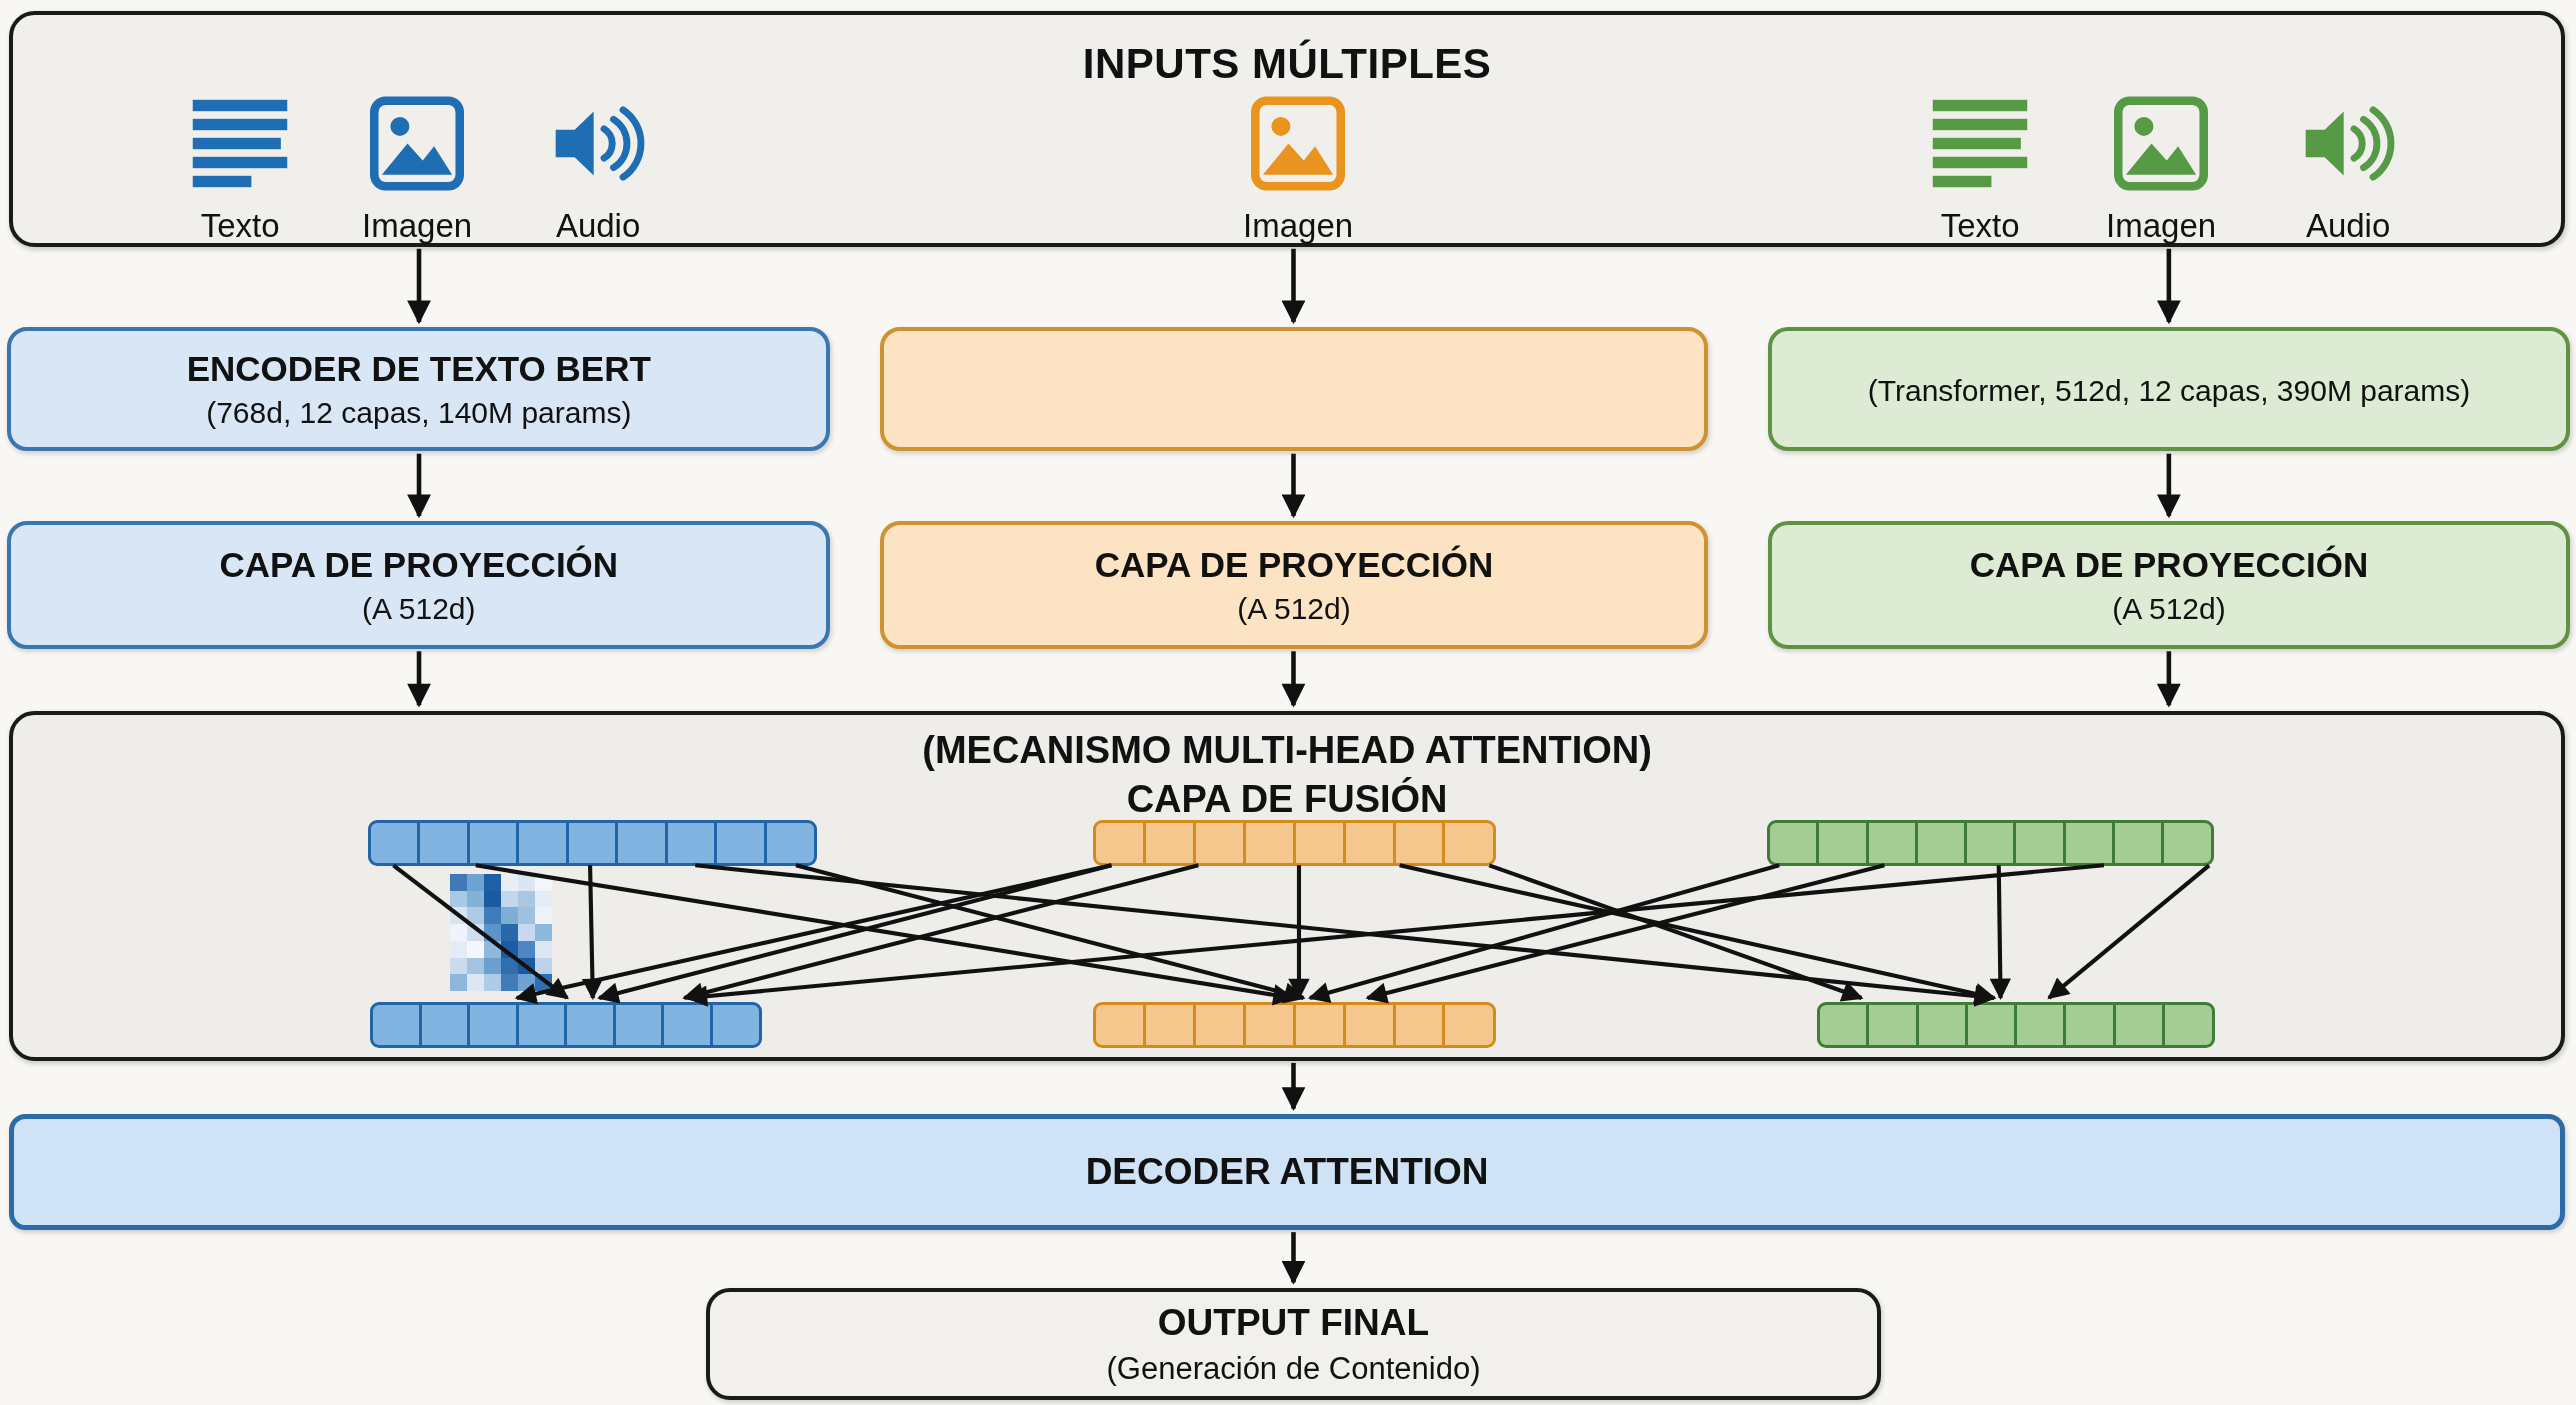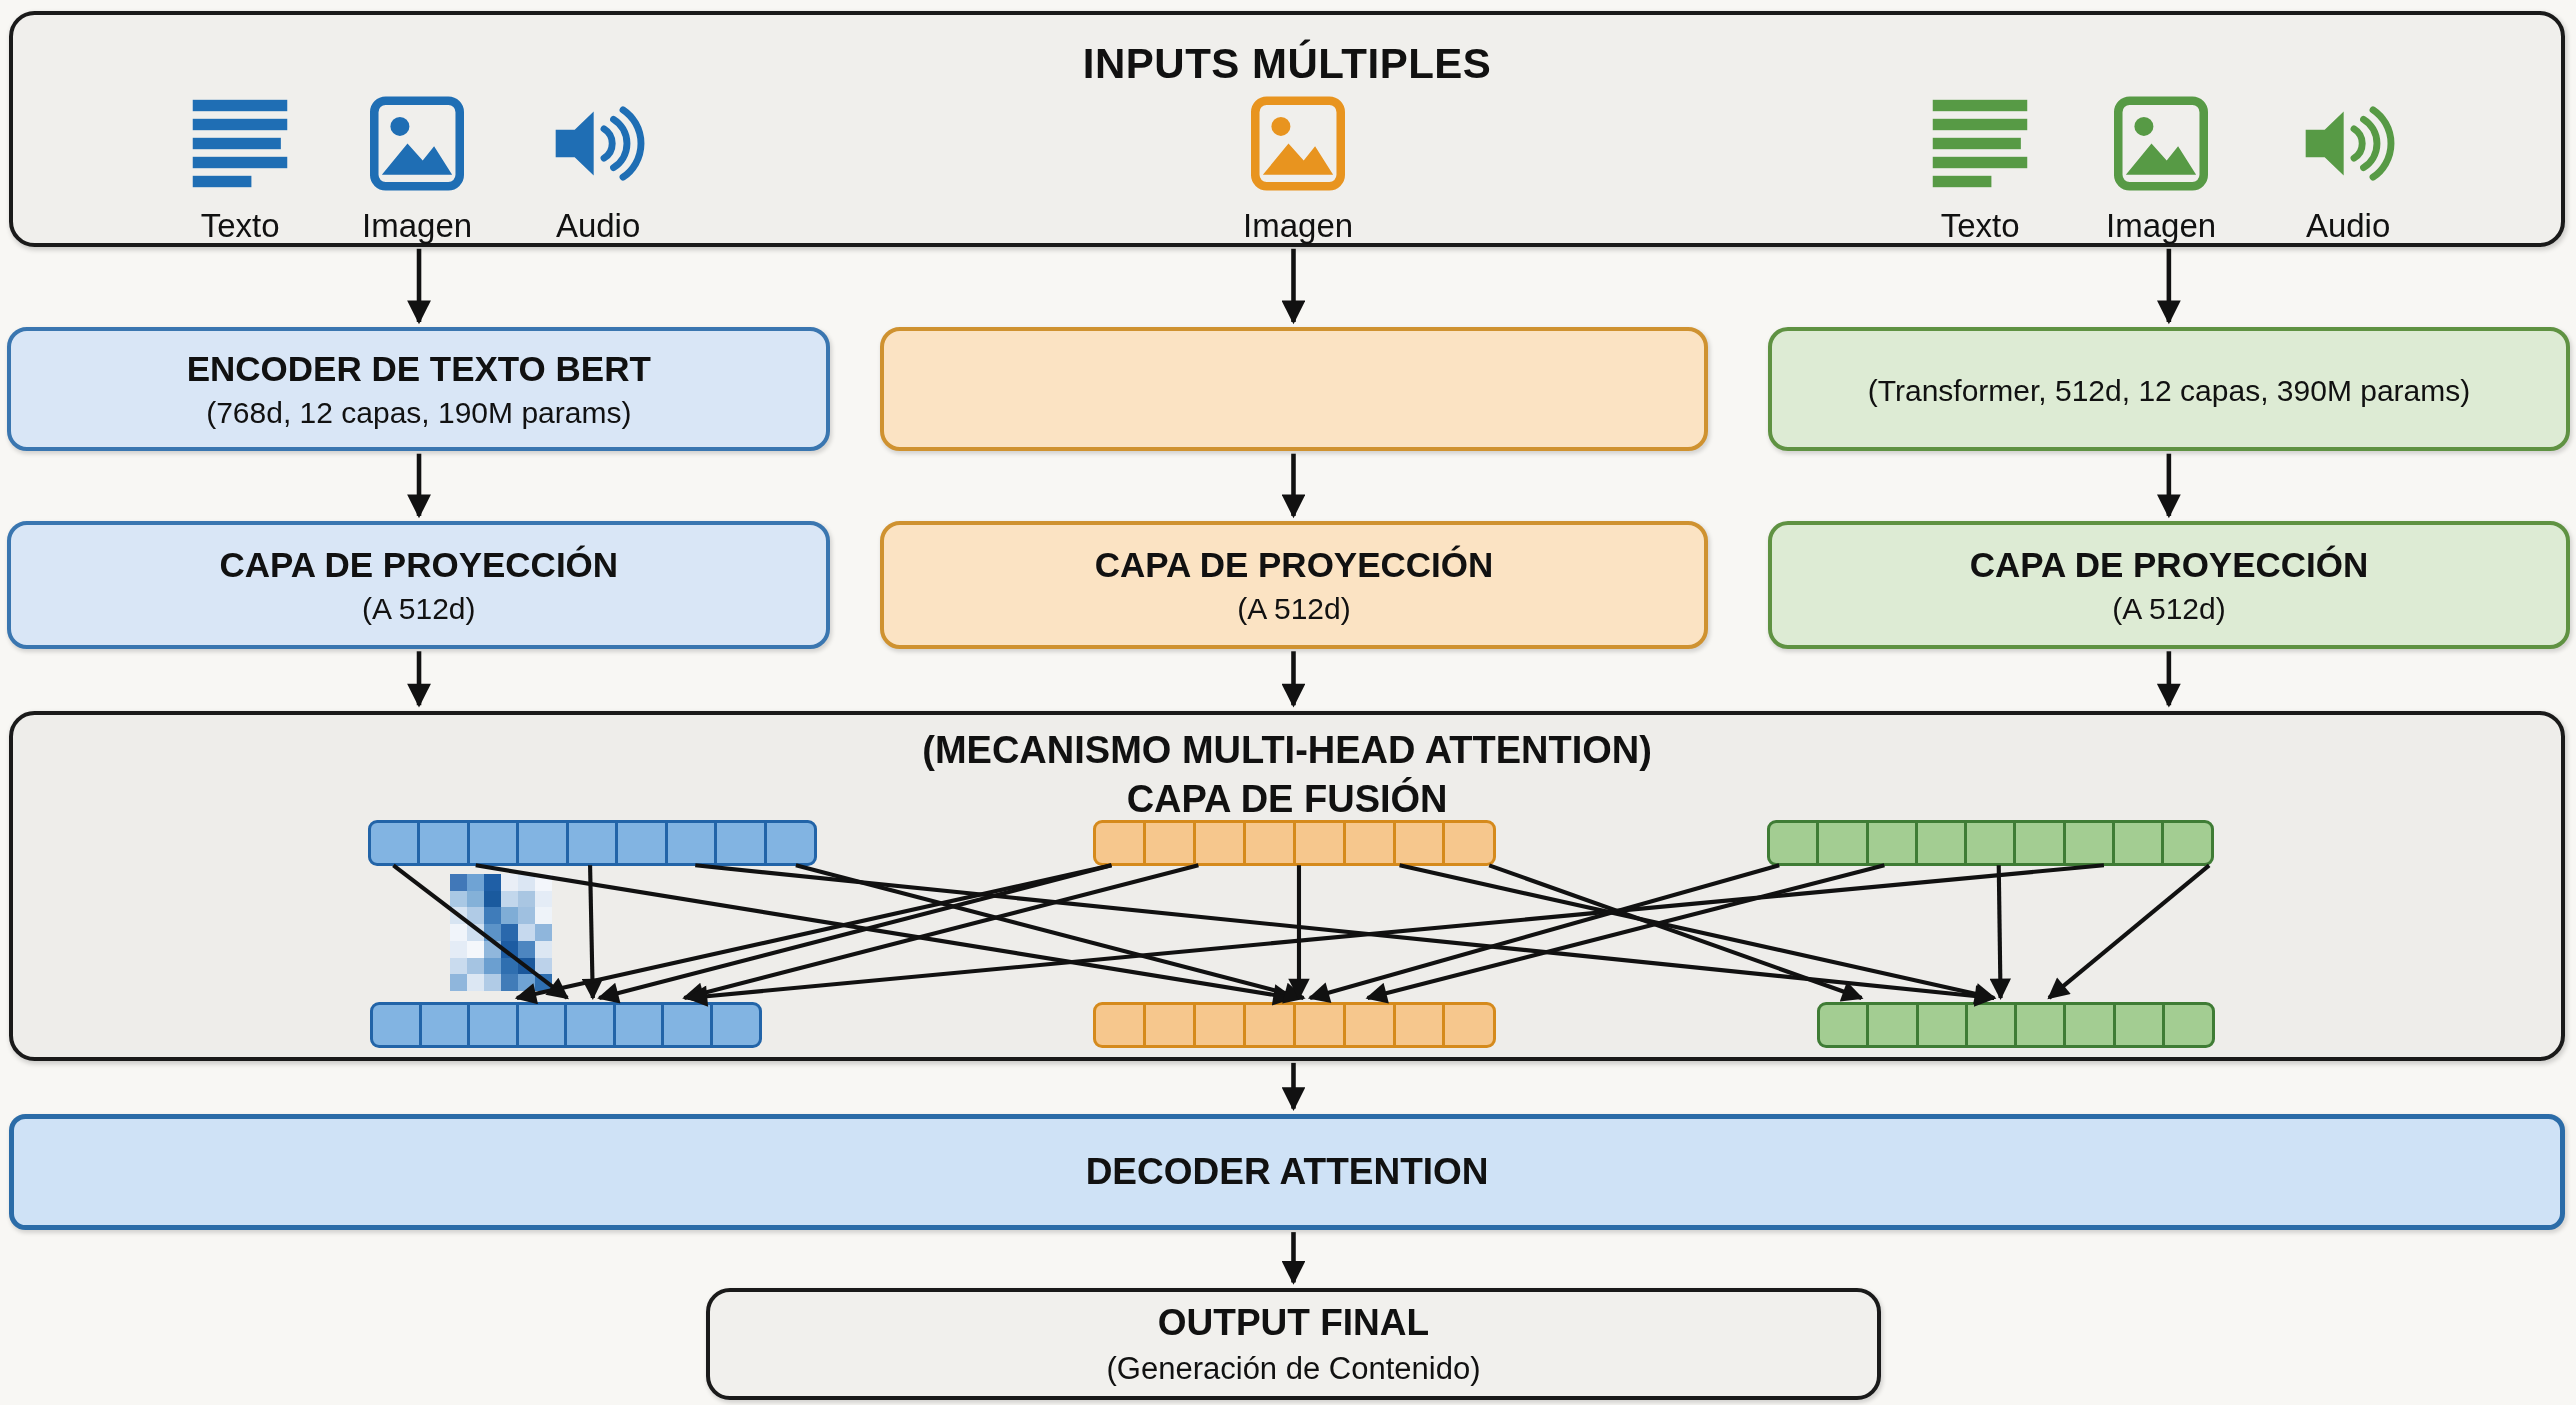--- a/index.html
+++ b/index.html
@@ -133,21 +133,21 @@
      <path d="M62 33 a 20 20 0 0 1 0 34" fill="none" stroke="currentColor" stroke-width="8" stroke-linecap="round"></path>
      <path d="M73 22 a 33 33 0 0 1 0 56" fill="none" stroke="currentColor" stroke-width="8" stroke-linecap="round"></path>
      <path d="M84 11 a 47 47 0 0 1 0 78" fill="none" stroke="currentColor" stroke-width="8" stroke-linecap="round"></path>
           </svg></span>
       <div class="input-label">Audio</div>
     </div>
   </div>
 
   <div class="node" style="left: 7.3px; top: 327px; width: 823px; height: 124px; background: rgb(217, 230, 246); border-color: rgb(58, 118, 176);">
     <div class="t">ENCODER DE TEXTO BERT</div>
-    <div class="s">(768d, 12 capas, 190M params)</div>
+    <div class="s">(768d, 12 capas, 140M params)</div>
   </div>
   <div class="node" style="left: 880px; top: 327px; width: 828px; height: 124px; background: rgb(251, 227, 195); border-color: rgb(207, 146, 48);">
   </div>
   <div class="node" style="left: 1768px; top: 327px; width: 802px; height: 124px; background: rgb(221, 235, 212); border-color: rgb(95, 146, 66);">
     <div class="s">(Transformer, 512d, 12 capas, 390M params)</div>
   </div>
 
   <div class="node" style="left: 7.3px; top: 521px; width: 823px; height: 128px; background: rgb(217, 230, 246); border-color: rgb(58, 118, 176);">
     <div class="t">CAPA DE PROYECCIÓN</div>
     <div class="s">(A 512d)</div>

